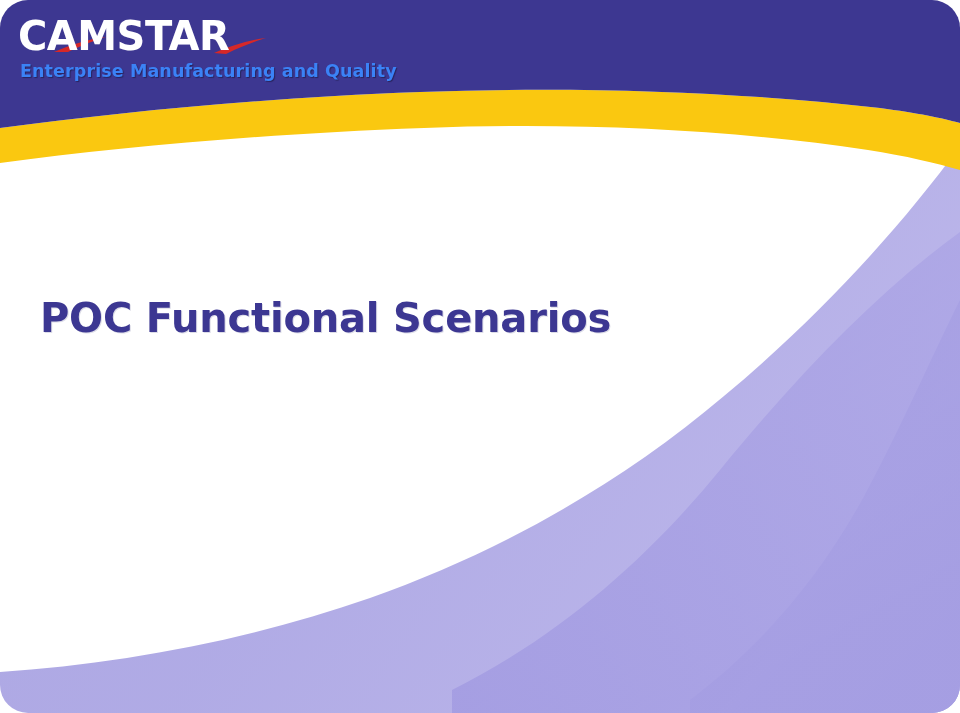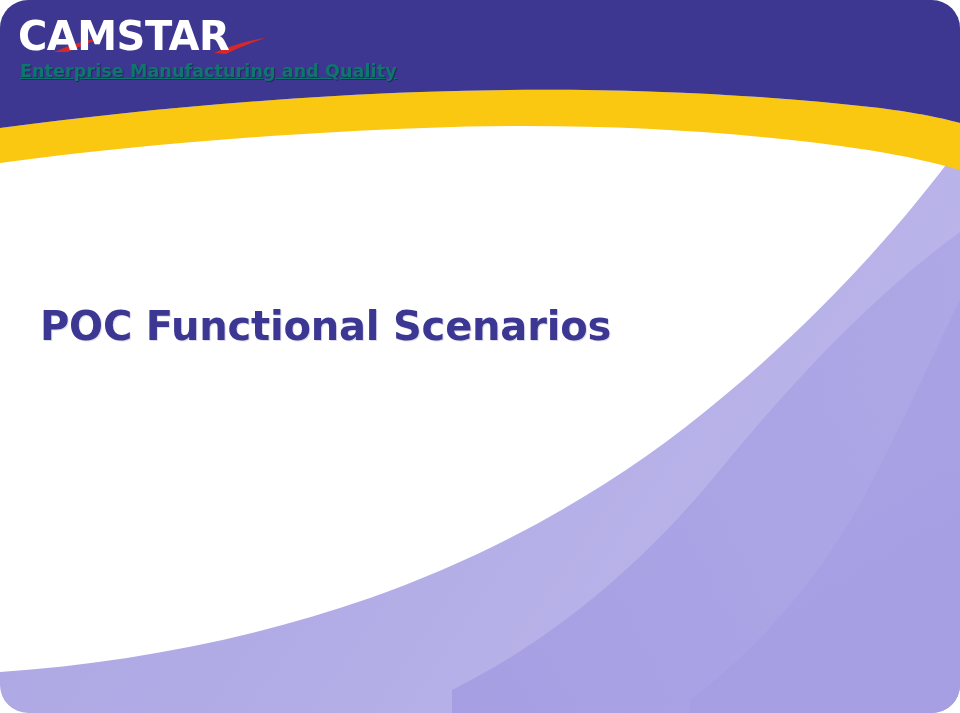--- a/index.html
+++ b/index.html
@@ -48,35 +48,34 @@
   }
 
   .logo-wordmark svg {
     display: block;
   }
 
   .logo-tagline {
     display: block;
     margin-top: 1px;
     margin-left: 2px;
-    color: #0f766e;
+    color: #3b82f6;
     font-family: "DejaVu Sans", sans-serif;
     font-size: 17.5px;
     font-weight: 600;
     letter-spacing: 0.1px;
     white-space: nowrap;
     text-shadow: 1px 1px 1px rgba(0,0,0,0.35);
-    text-decoration: underline;
   }
 
   
   .slide-title {
     position: absolute;
     left: 40px;
-    top: 304px;
+    top: 296px;
     z-index: 3;
     margin: 0;
     color: #3c3792;
     font-family: "DejaVu Sans", sans-serif;
     font-size: 40px;
     font-weight: bold;
     letter-spacing: -0.2px;
     line-height: 1.12;
     white-space: nowrap;
     text-shadow: 1px 1px 0 rgba(140,140,175,0.30);

